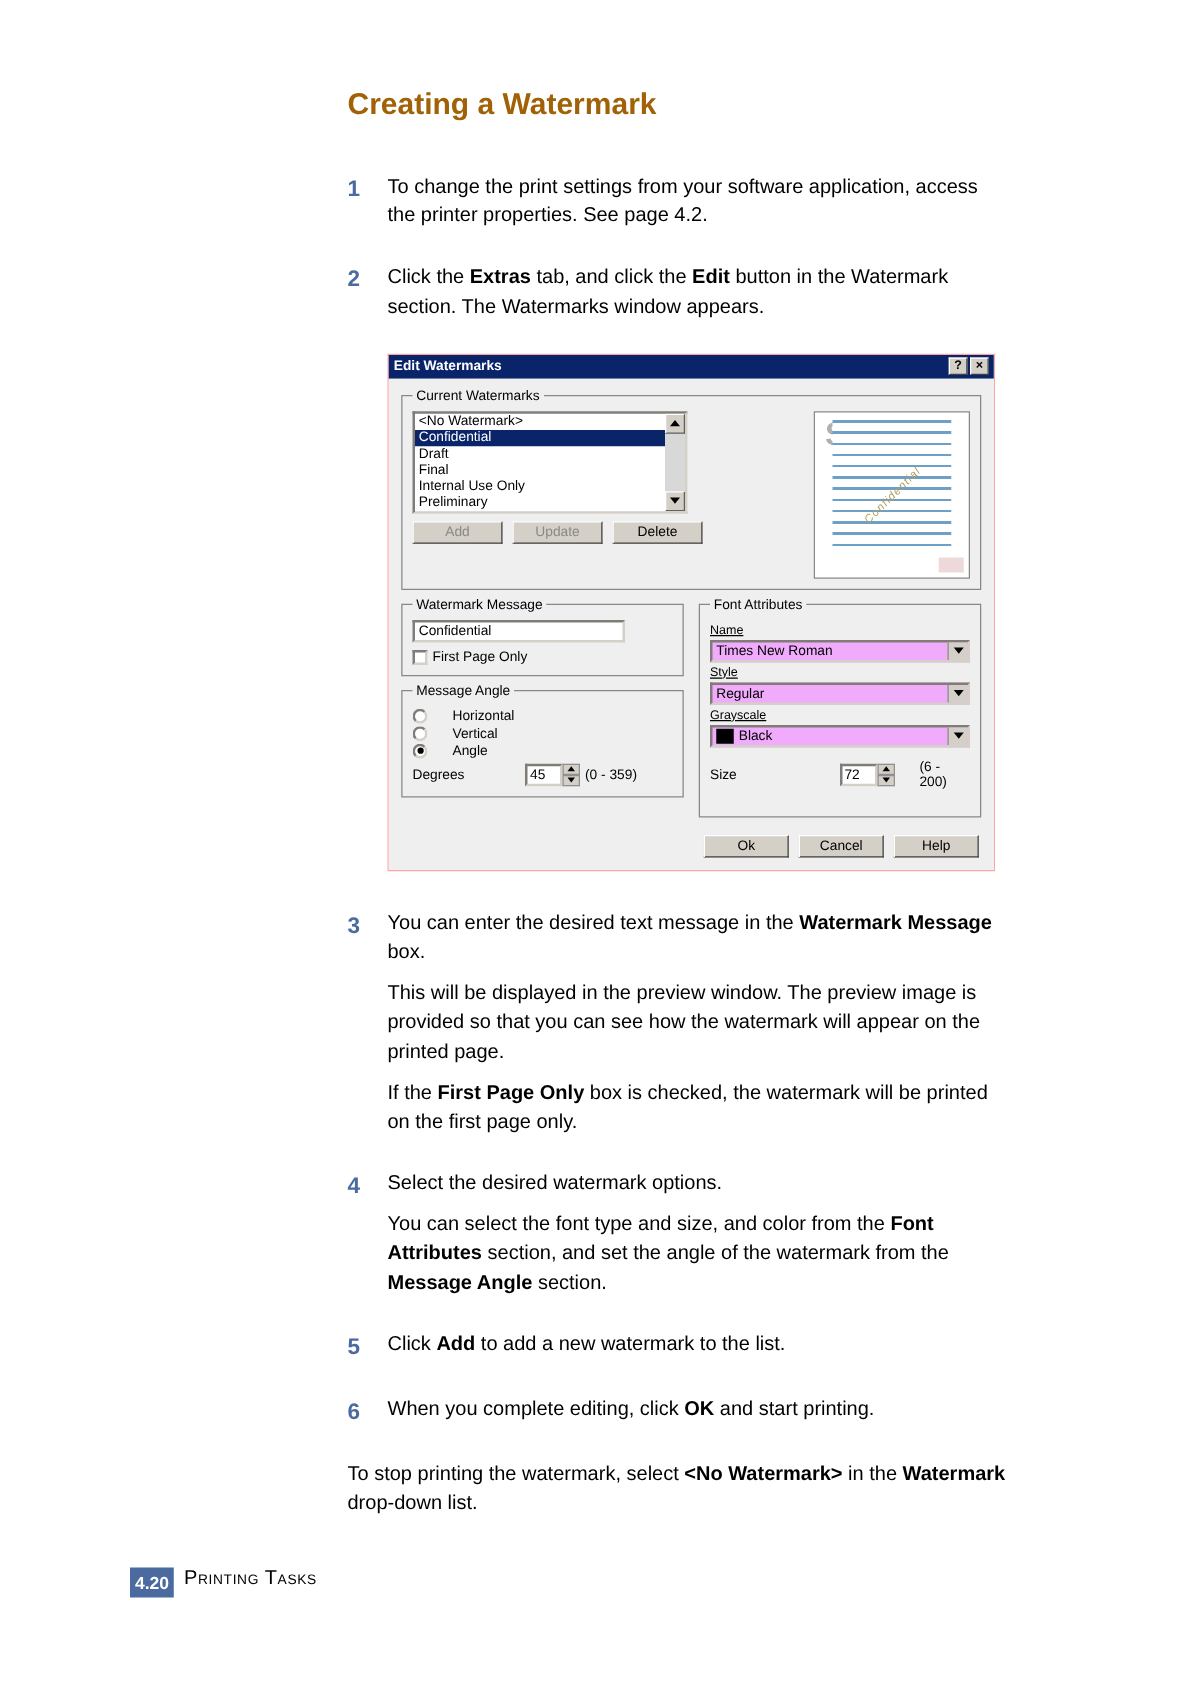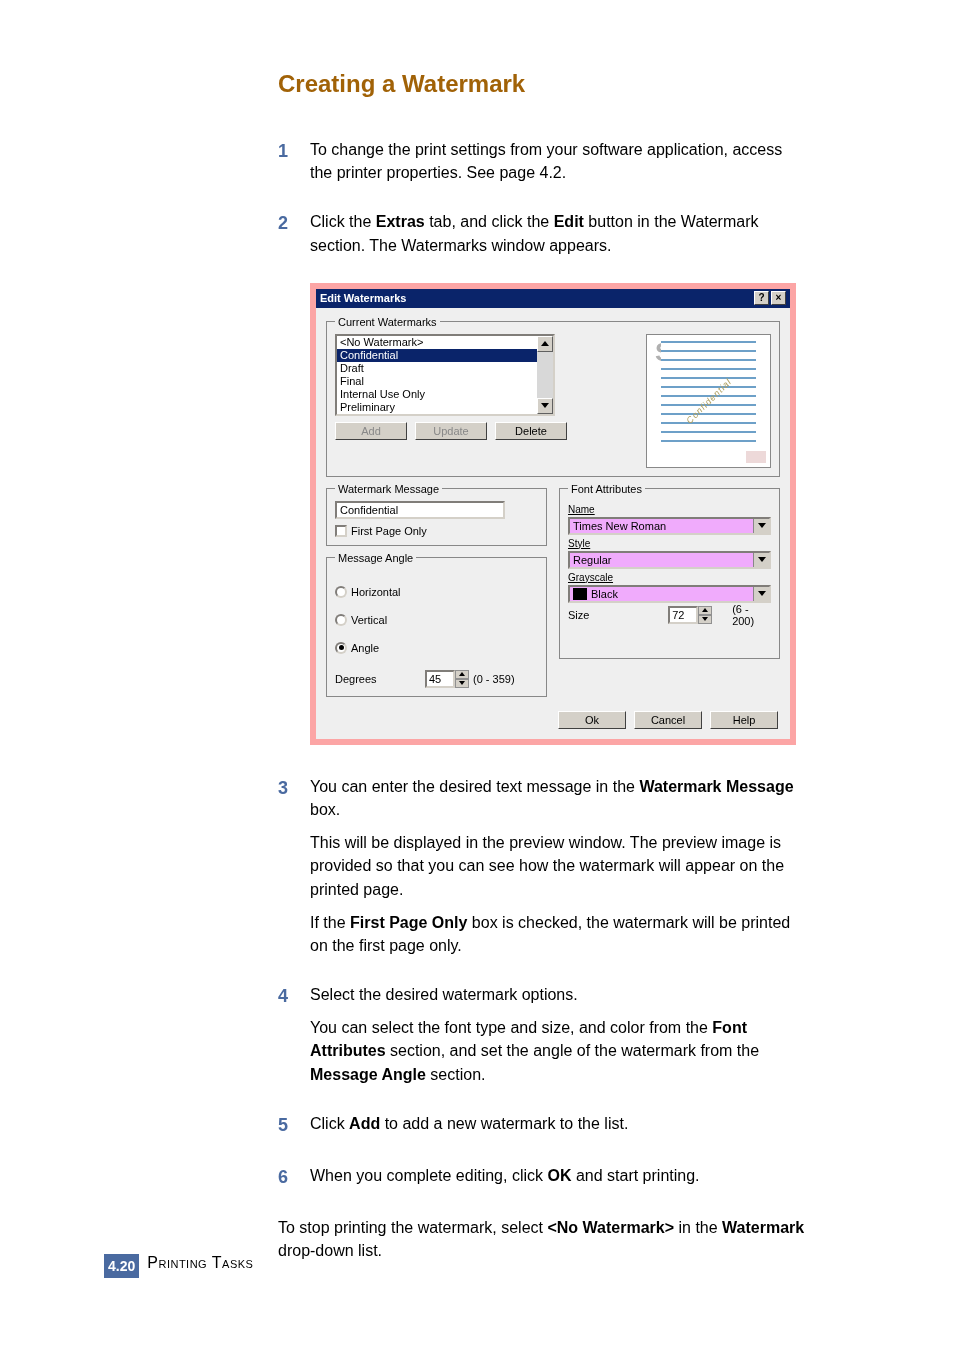--- a/index.html
+++ b/index.html
@@ -40,21 +40,21 @@
   .para { margin-top: 10px; }
   b { font-weight: bold; }
   .after-steps { margin-top: 20px; font-size: 16px; line-height: 1.45; }
   .dialog-wrap { margin-left: 32px; margin-bottom: 30px; }
 
   
   .dialog {
     width: 486px;
     font-family: Tahoma, Arial, sans-serif;
     font-size: 11px;
-    border: 6px solid #fca5a5;
+    border: 1px solid #fca5a5;
   }
   .titlebar {
     background: #0a246a;
     color: #fff;
     font-weight: bold;
     padding: 2px 4px;
     display: flex;
     align-items: center;
     height: 19px;
   }
@@ -131,21 +131,21 @@
     position: absolute; left: 50%; top: 50%; transform: translate(-50%,-50%) rotate(-45deg);
     color: #b0a060; font-style: italic; font-size: 9px; letter-spacing: 1px; white-space: nowrap;
   }
   .preview .shadow { position:absolute; right:4px; bottom:4px; width:20px; height:12px; background: #e8cfcf; opacity:0.8; }
   .input {
     border: 2px inset #d4d0c8; background:#fff; padding: 1px 3px; font-size: 11px;
     width: 170px; display:inline-block;
   }
   .chk { margin-top: 6px; display: flex; align-items: center; gap: 4px; }
   .chkbox { width: 12px; height: 12px; background:#fff; border: 2px inset #d4d0c8; display:inline-block; }
-  .radio { display:flex; align-items:flex-end; gap:4px; margin: 16px 0; }
+  .radio { display:flex; align-items:flex-end; gap:20px; margin: 2px 0; }
   .rdio { width:12px;height:12px;border-radius:50%;background:#fff;border:2px inset #d4d0c8;display:inline-flex;align-items:center;justify-content:center; }
   .rdio.on::after{content:"";width:5px;height:5px;border-radius:50%;background:#000;}
   .select {
     border: 2px inset #d4d0c8; background:#f0abfc; height:18px; display:flex; align-items:center;
     padding-left: 3px; position: relative; font-size:11px;text-align:center;
   }
   .select .dd { position:absolute; right:0; top:0; width:16px; height:100%; background:#d4d0c8;
     border-left:1px solid #888; display:flex;align-items:center;justify-content:center; }
   .spin { display:inline-flex; align-items:center; }
   .spin .sinput { width: 30px; border: 2px inset #d4d0c8; background:#fff; font-size:11px; padding:1px 2px; }
@@ -291,21 +291,21 @@
                   </span>
                 </div>
               <div class="lbl">Grayscale</div>
               <div class="select">
                   <span class="sw"></span>
                   <span>Black</span>
                   <span class="dd">
                     <span class="tri-dn"></span>
                   </span>
                 </div>
-              <div style="display:flex; align-items:center;gap:16px;">
+              <div style="margin-top:10px; display:flex; align-items:center;gap:16px;">
                 <span style="width:90px">Size</span>
                 <span class="spin">
                   <span class="sinput">72</span>
                   <span class="arrows">
                       <span class="ab">
                         <span class="sup"></span>
                       </span>
                       <span class="ab">
                         <span class="sdn"></span>
                       </span>

